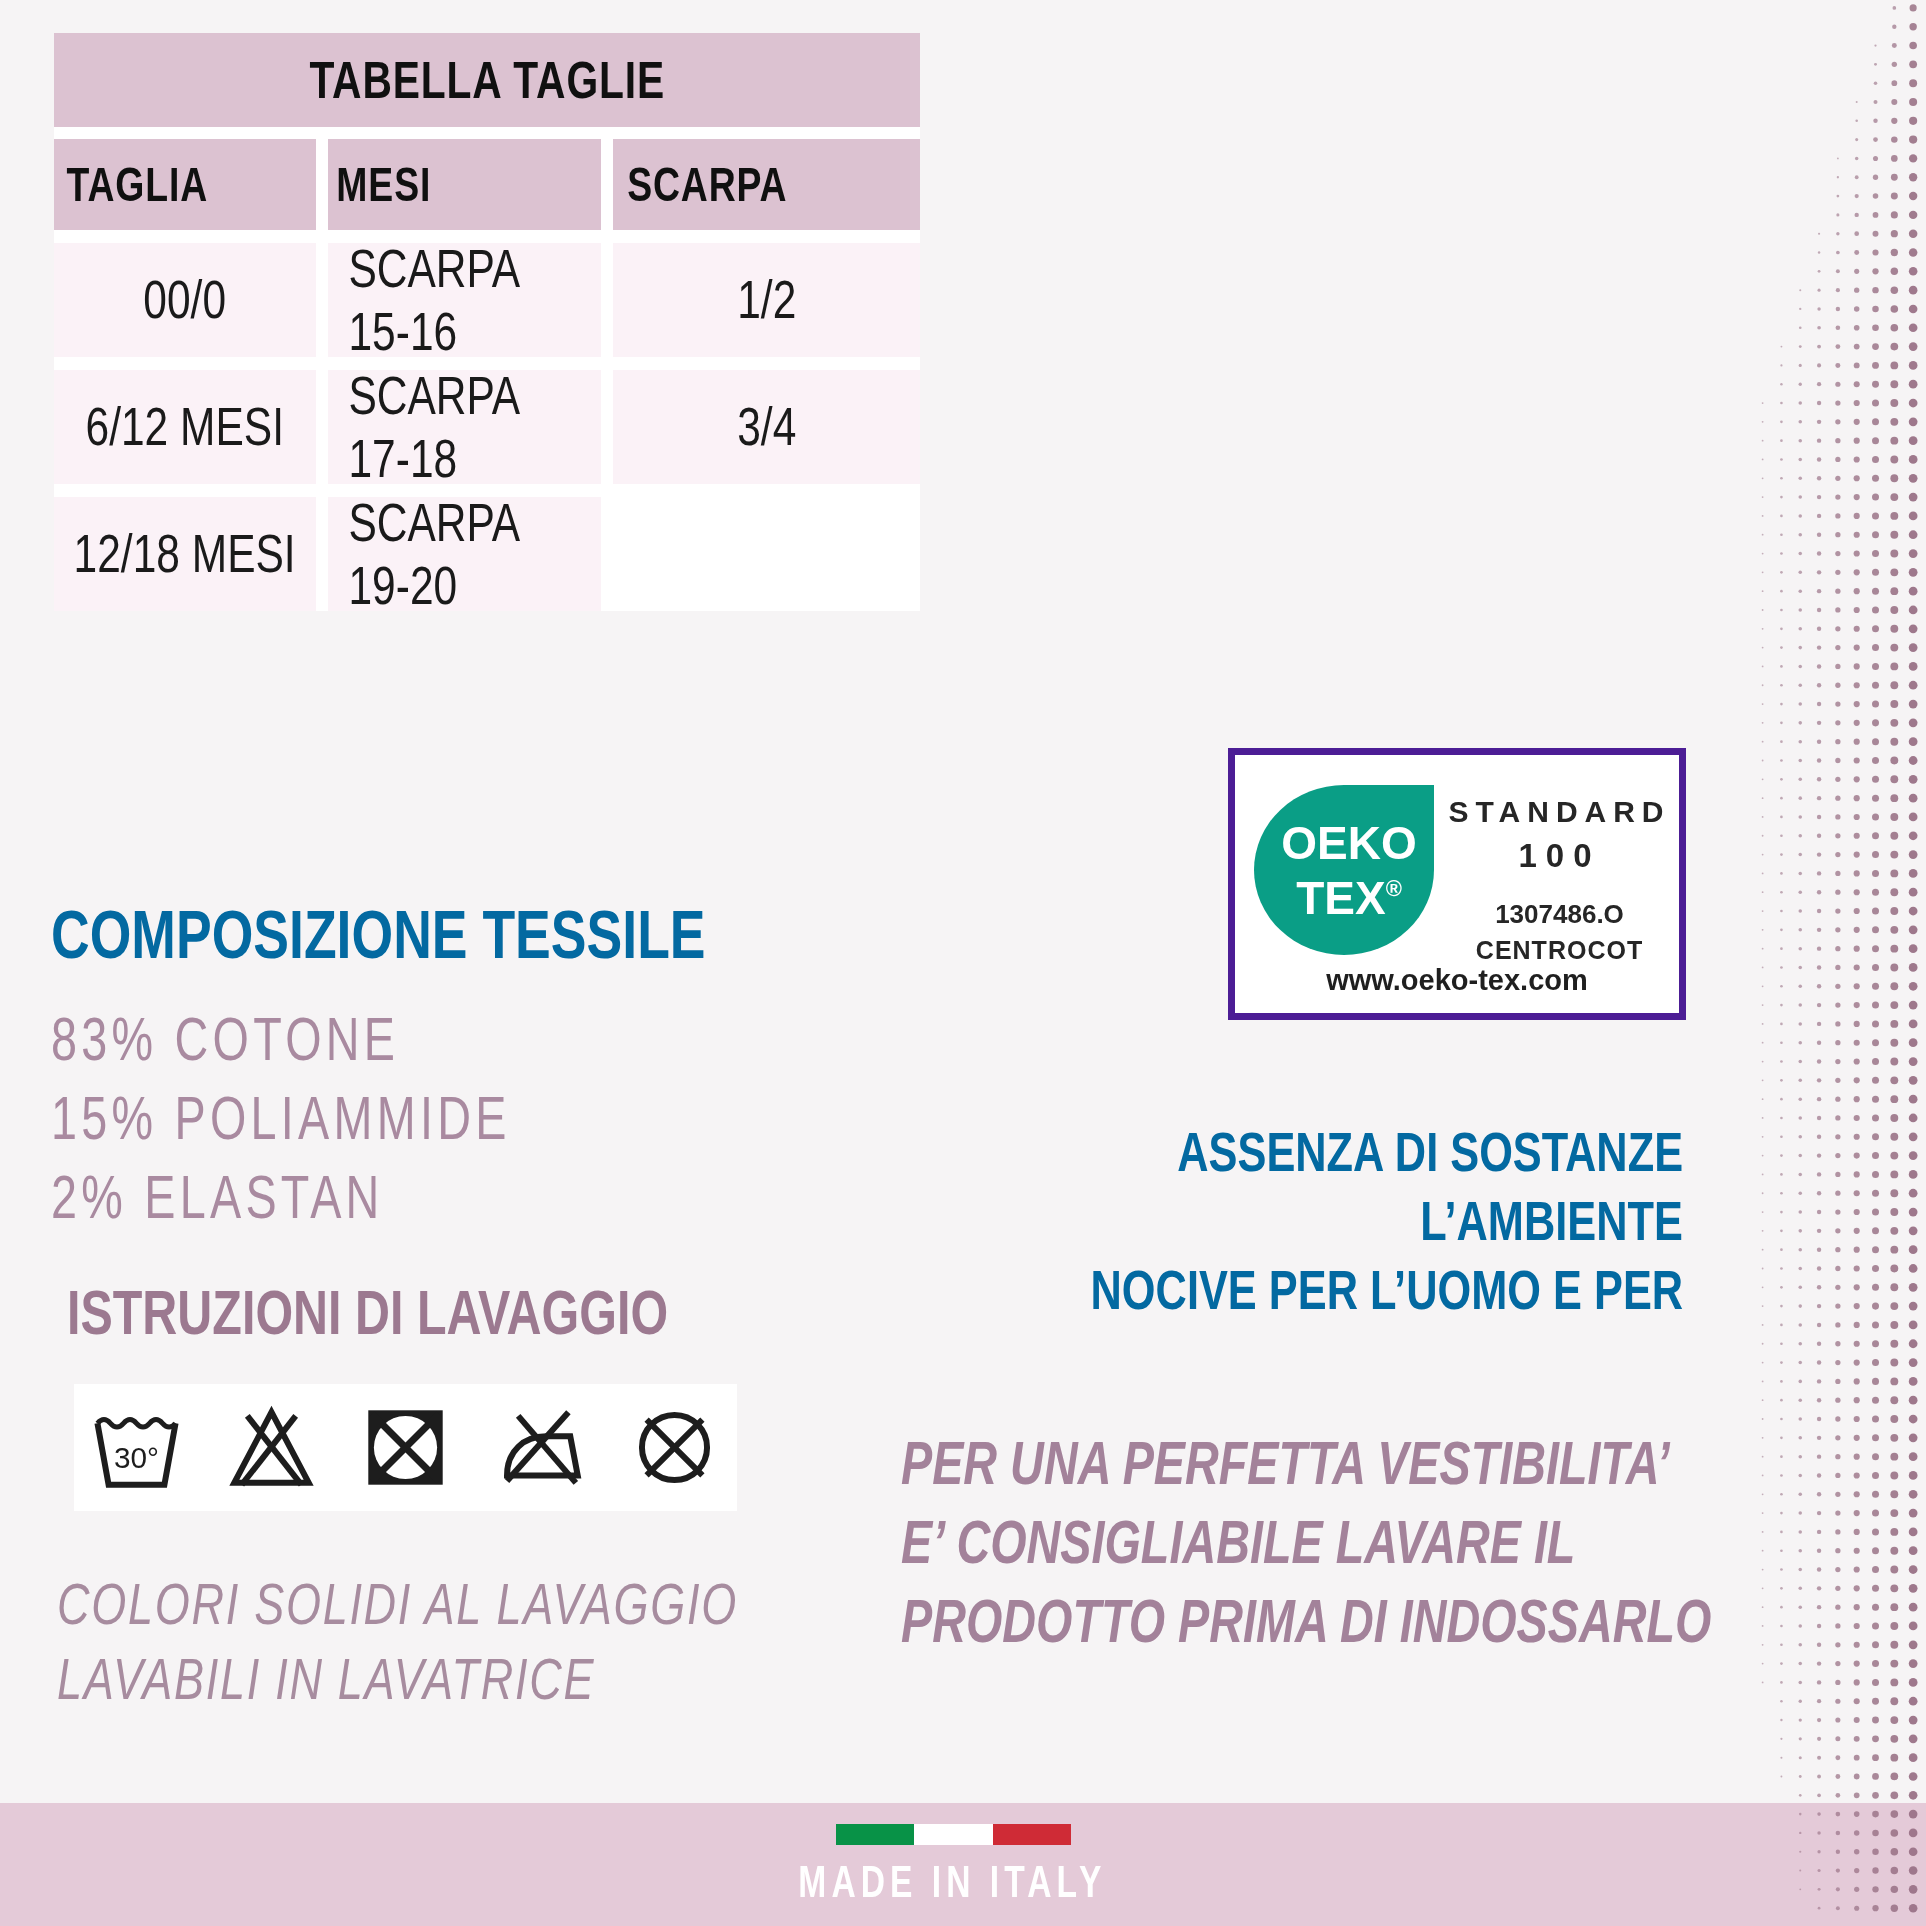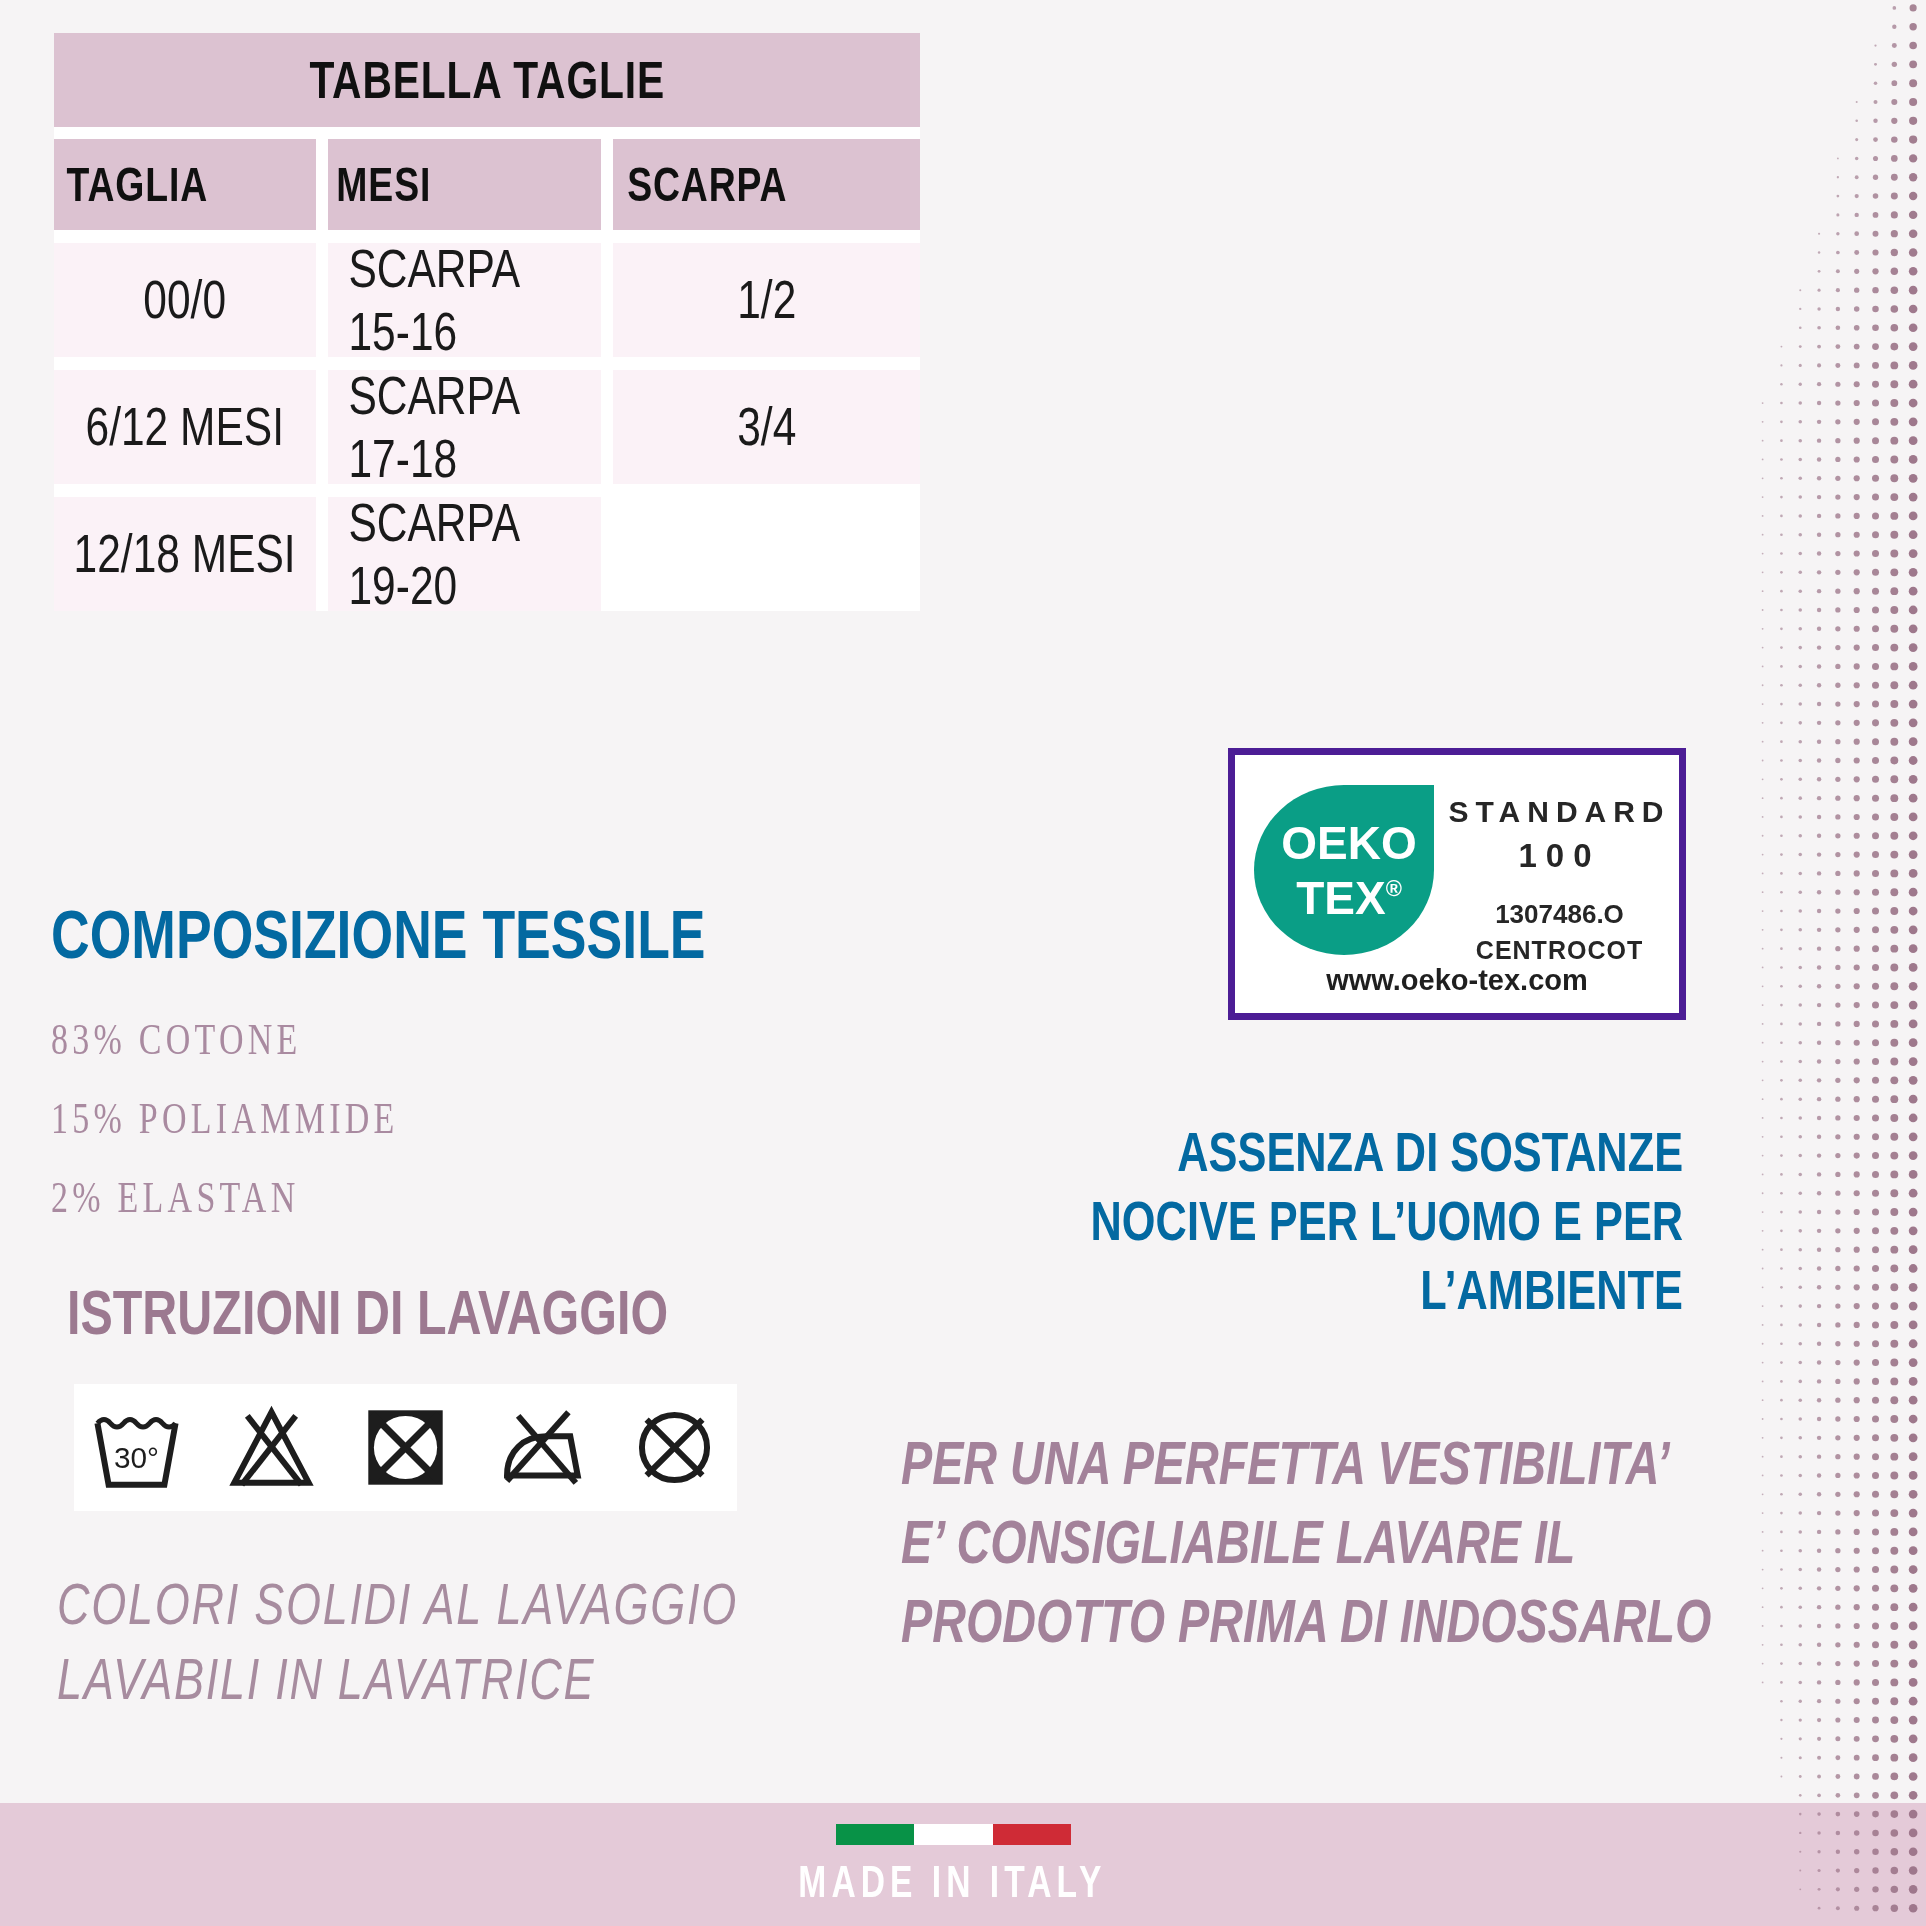--- a/index.html
+++ b/index.html
@@ -22,22 +22,22 @@
   }
   .c-cell{
     height:114px;background:#fbf2f7;display:flex;align-items:center;justify-content:center;
     font-size:50px;font-weight:400;color:#1a1a1a;
   }
   .sq{display:inline-block;transform:scale(0.85,1.08);}
   .sqL{display:inline-block;transform:scale(0.85,1.1);transform-origin:left center;}
   .sqR{display:inline-block;transform:scale(0.85,1.1);transform-origin:right center;}
   
   .comp-head{position:absolute;left:51px;top:898px;font-size:63px;font-weight:700;color:#0369a1;z-index:2;white-space:nowrap;}
-  .comp-list{position:absolute;left:51px;top:1000px;line-height:79px;font-size:40px;font-weight:400;
-    color:#a98aa0;letter-spacing:5px;z-index:2;white-space:nowrap;font-family:Liberation Serif, serif;}
+  .comp-list{position:absolute;left:51px;top:1000px;line-height:79px;font-size:55px;font-weight:400;
+    color:#a98aa0;letter-spacing:5px;z-index:2;white-space:nowrap;}
   .wash-head{position:absolute;left:67px;top:1279px;font-size:57px;font-weight:700;color:#9c7990;z-index:2;white-space:nowrap;}
   .wash-strip{position:absolute;left:74px;top:1384px;width:663px;height:127px;background:#ffffff;z-index:2;
     display:flex;align-items:center;justify-content:space-between;padding:0 16px;box-sizing:border-box;}
   .wicon{width:93px;height:93px;}
   .wash-note{position:absolute;left:57px;top:1566px;line-height:75px;font-size:53px;font-style:italic;
     font-weight:400;color:#a78c9f;letter-spacing:2px;z-index:2;white-space:nowrap;}
   .absence{position:absolute;right:244px;top:1117px;width:713px;text-align:right;line-height:69px;
     font-size:51px;font-weight:700;color:#0369a1;z-index:2;white-space:nowrap;}
   .fit{position:absolute;left:901px;top:1424px;width:822px;line-height:79px;font-size:55px;
     font-weight:700;font-style:italic;color:#a3829a;z-index:2;white-space:nowrap;}
@@ -986,22 +986,22 @@
       <div class="o-std">STANDARD</div>
       <div class="o-100">100</div>
       <div class="o-cert">1307486.O</div>
       <div class="o-inst">CENTROCOT</div>
     </div>
     <div class="o-web">www.oeko-tex.com</div>
   </div>
 
   <div class="absence">
     <div><span class="sqR">ASSENZA DI SOSTANZE</span></div>
+    <div><span class="sqR">L’AMBIENTE</span></div>
     <div><span class="sqR">NOCIVE PER L’UOMO E PER</span></div>
-    <div><span class="sqR">L’AMBIENTE</span></div>
   </div>
 
   <div class="fit">
     <div><span class="sqL">PER UNA PERFETTA VESTIBILITA’</span></div>
     <div><span class="sqL">E’ CONSIGLIABILE LAVARE IL</span></div>
     <div><span class="sqL">PRODOTTO PRIMA DI INDOSSARLO</span></div>
   </div>
 
   <div class="bottom-bar"></div>
   <div class="flag">

